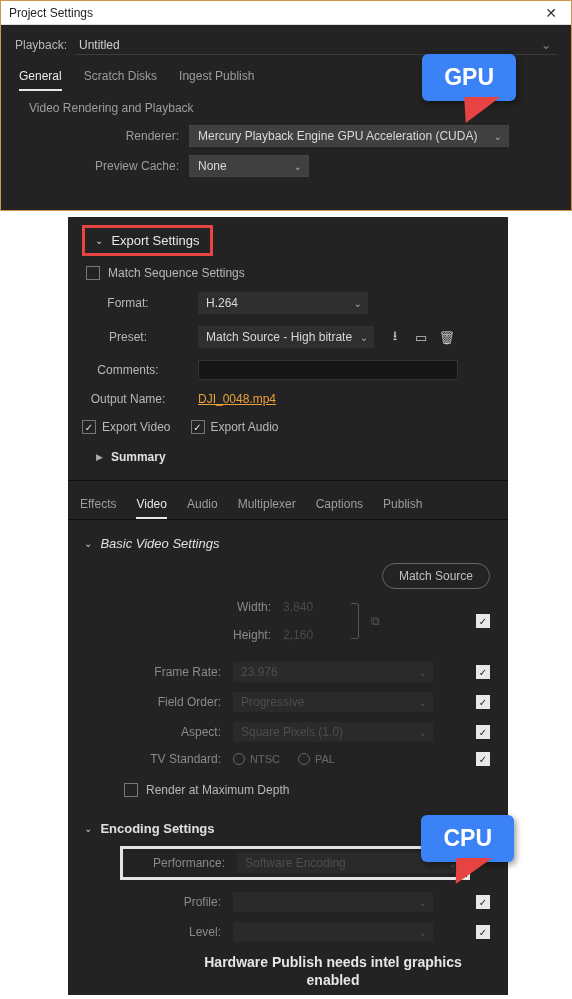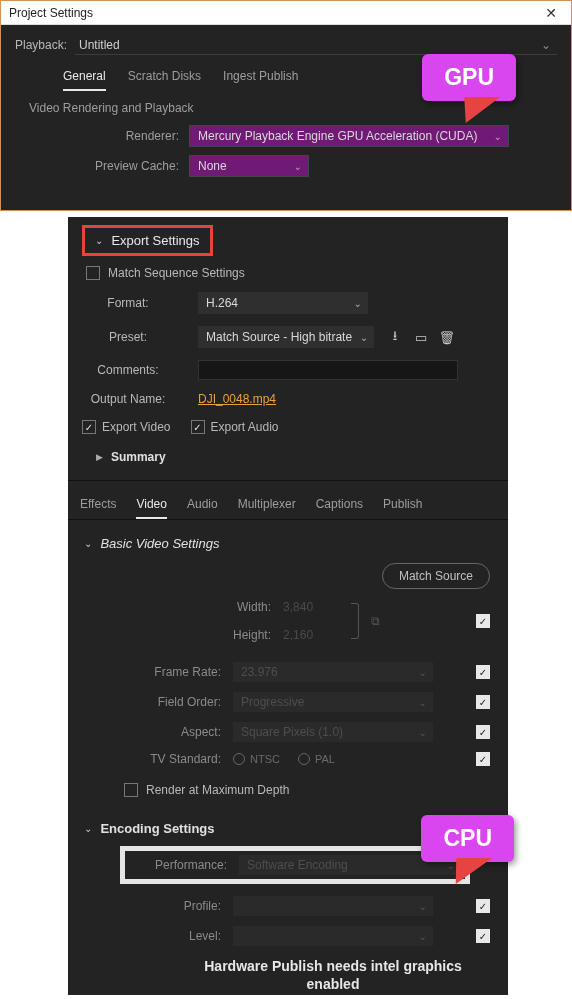--- a/index.html
+++ b/index.html
@@ -7,31 +7,31 @@
 
   
   .win1 { background: #232323; border: 1px solid #d3954d; width: 572px; height: 211px; position: relative; }
   .titlebar { background: #fff; height: 24px; display: flex; align-items: center; padding: 0 8px; border-bottom: 1px solid #ddd; }
   .titlebar-title { font-size: 12px; color: #222; flex: 1; }
   .titlebar-close { font-size: 14px; color: #333; cursor: pointer; padding: 0 6px; }
   .proj-row { display: flex; align-items: center; padding: 10px 14px 8px; gap: 8px; }
   .proj-label { font-size: 12px; color: #b8b8b8; }
   .proj-field { flex: 1; height: 20px; background: #232323; border-bottom: 1px solid #3c3c3c; font-size: 12px; color: #d0d0d0; padding: 2px 4px; display: flex; align-items: center; position: relative; }
   .proj-field .chev { position: absolute; right: 6px; color: #888; }
-  .tabs1 { display: flex; gap: 22px; padding: 6px 18px 0; margin-left: 44px; }
+  .tabs1 { display: flex; gap: 22px; padding: 6px 18px 0; }
   .tab1 { font-size: 12px; color: #9d9d9d; padding-bottom: 6px; cursor: pointer; }
   .tab1.active { color: #e8e8e8; border-bottom: 2px solid #e8e8e8; }
   .section-hdr { font-size: 12px; color: #9d9d9d; padding: 10px 28px 6px; }
   .field-row { display: flex; align-items: center; padding: 4px 28px; }
   .field-label { width: 160px; text-align: right; font-size: 12px; color: #9d9d9d; padding-right: 10px; }
-  .dropdown { height: 22px; background: #701a75; border: 1px solid #444; display: flex; align-items: center; font-size: 12px; color: #d8d8d8; padding: 0 22px 0 8px; position: relative; }
+  .dropdown { height: 22px; background: #404040; border: 1px solid #444; display: flex; align-items: center; font-size: 12px; color: #d8d8d8; padding: 0 22px 0 8px; position: relative; }
   .dropdown .chev { position: absolute; right: 6px; color: #aaa; font-size: 10px; }
 
   
-  .callout { position: absolute; background: #d946ef; color: #fff; font-size: 23px; font-weight: 600; border-radius: 6px; padding: 10px 22px; box-shadow: 2px 3px 6px rgba(0,0,0,.4); }
+  .callout { position: absolute; background: #3b82f6; color: #fff; font-size: 23px; font-weight: 600; border-radius: 6px; padding: 10px 22px; box-shadow: 2px 3px 6px rgba(0,0,0,.4); }
   .callout.gpu { top: 53px; right: 55px; }
   .callout .tail { position: absolute; width: 0; height: 0; }
   .callout.gpu .tail { bottom: -22px; left: 38px; border-left: 10px solid transparent; border-right: 26px solid transparent; border-top: 26px solid #e84343; transform: skewX(-18deg); }
 
   
   .win2 { width: 440px; margin: 6px 0 0 68px; background: #232323; position: relative; height: 778px; }
   .exset-hdr-box { display: inline-flex; align-items: center; gap: 8px; border: 3px solid #e84343; padding: 5px 10px; margin: 8px 0 0 14px; }
   .disc-tri { font-size: 10px; color: #c8c8c8; }
   .exset-hdr-box span.txt { font-size: 13px; color: #e8e8e8; }
   .chk-row { display: flex; align-items: center; gap: 8px; padding: 10px 0 6px 18px; }
@@ -77,21 +77,21 @@
 
   .radio-row { display: flex; align-items: center; gap: 18px; }
   .radio { width: 12px; height: 12px; border-radius: 50%; border: 1px solid #666; display: inline-block; margin-right: 5px; }
   .radio-lbl { font-size: 11px; color: #6a6a6a; display: inline-flex; align-items: center; }
 
   .enc-hdr { display: flex; align-items: center; gap: 8px; padding: 18px 0 8px 16px; }
   .enc-hdr .tri { font-size: 10px; color: #c8c8c8; }
   .enc-hdr .txt { font-size: 13px; color: #e0e0e0; font-weight: 600; }
 
   .perf-row { display: flex; align-items: center; margin-right: 18px; }
-  .perf-box { border: 5px solid #e5e5e5; padding: 4px 4px; display: flex; align-items: center; flex: 1; }
+  .perf-box { border: 3px solid #e5e5e5; padding: 4px 4px; display: flex; align-items: center; flex: 1; }
 
   .note-text { color: #e6e6e6; font-size: 14px; font-weight: 700; text-align: center; margin: 6px 30px 0 120px; line-height: 1.3; position: relative; z-index: 3; }
 
   .callout.cpu { top: 802px; right: 24px; position: absolute; }
   .callout.cpu .tail { bottom: -22px; left: 30px; border-left: 10px solid transparent; border-right: 26px solid transparent; border-top: 26px solid #e84343; transform: skewX(-22deg); }
 
   
   .win2 .callout.cpu { top: 598px; right: -6px; }
 </style>
 </head>

